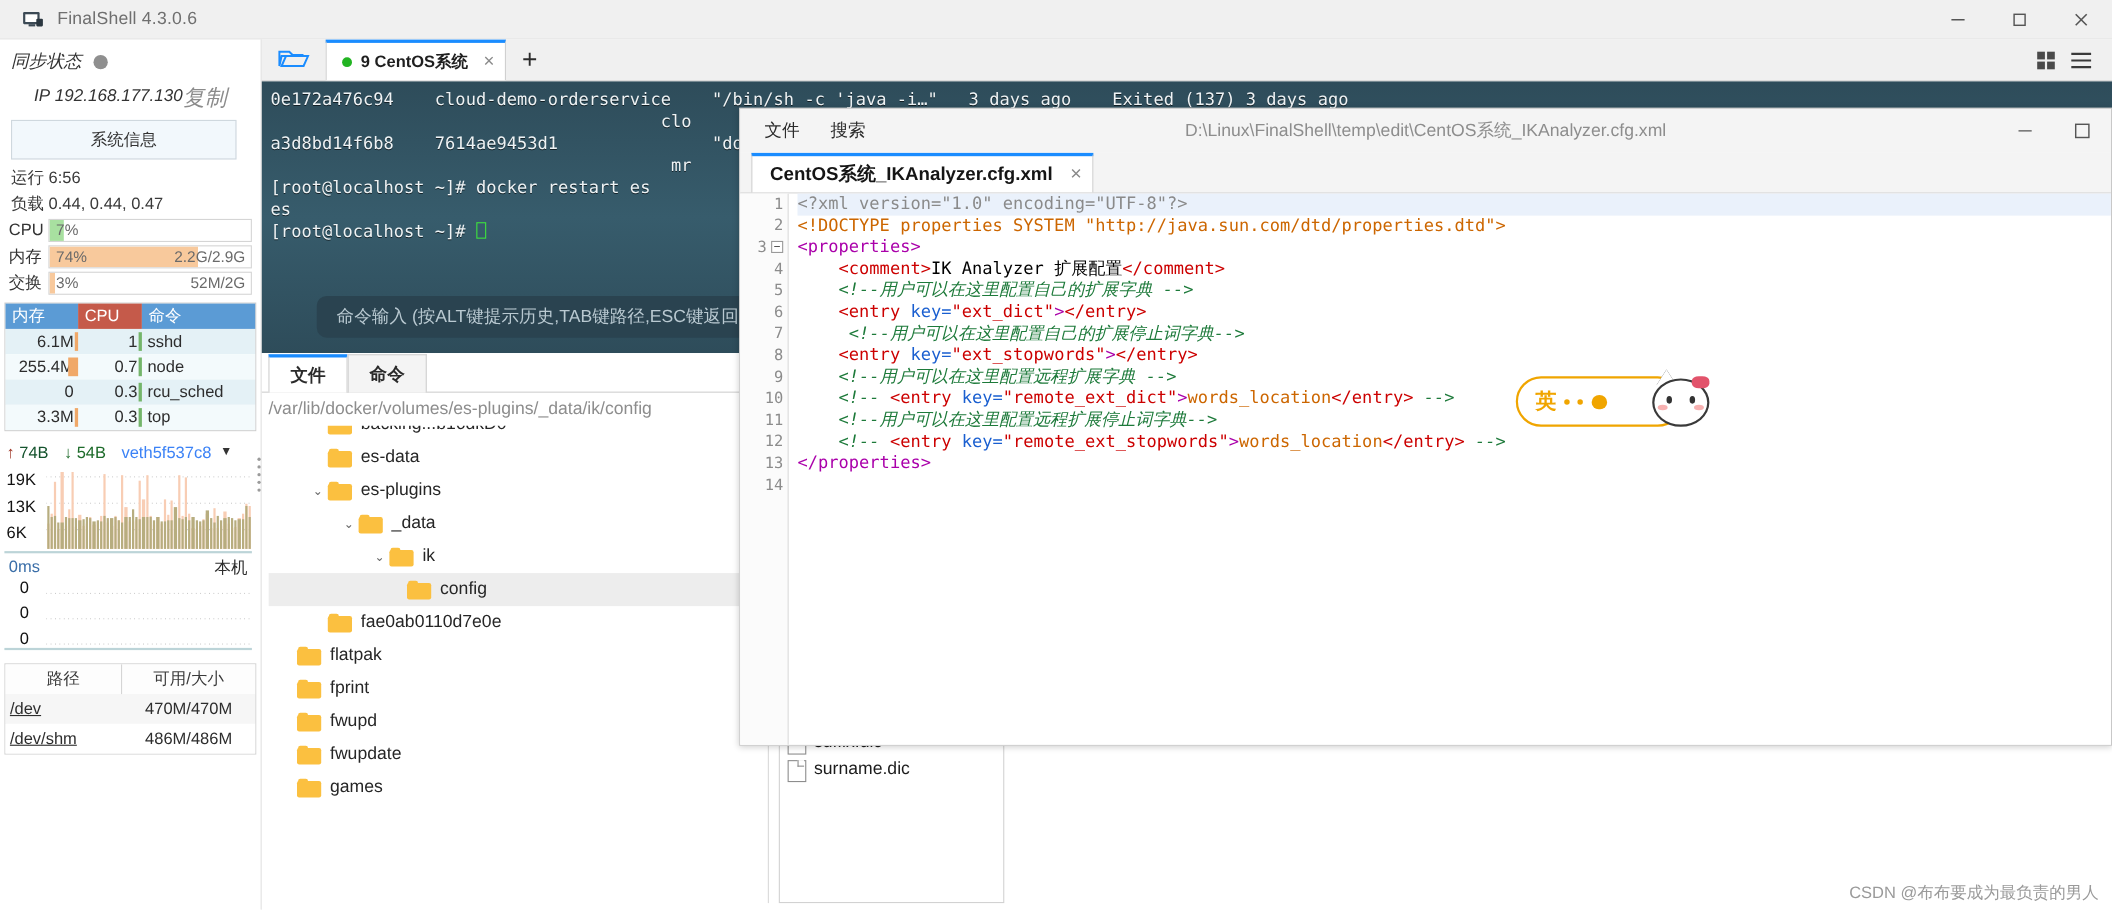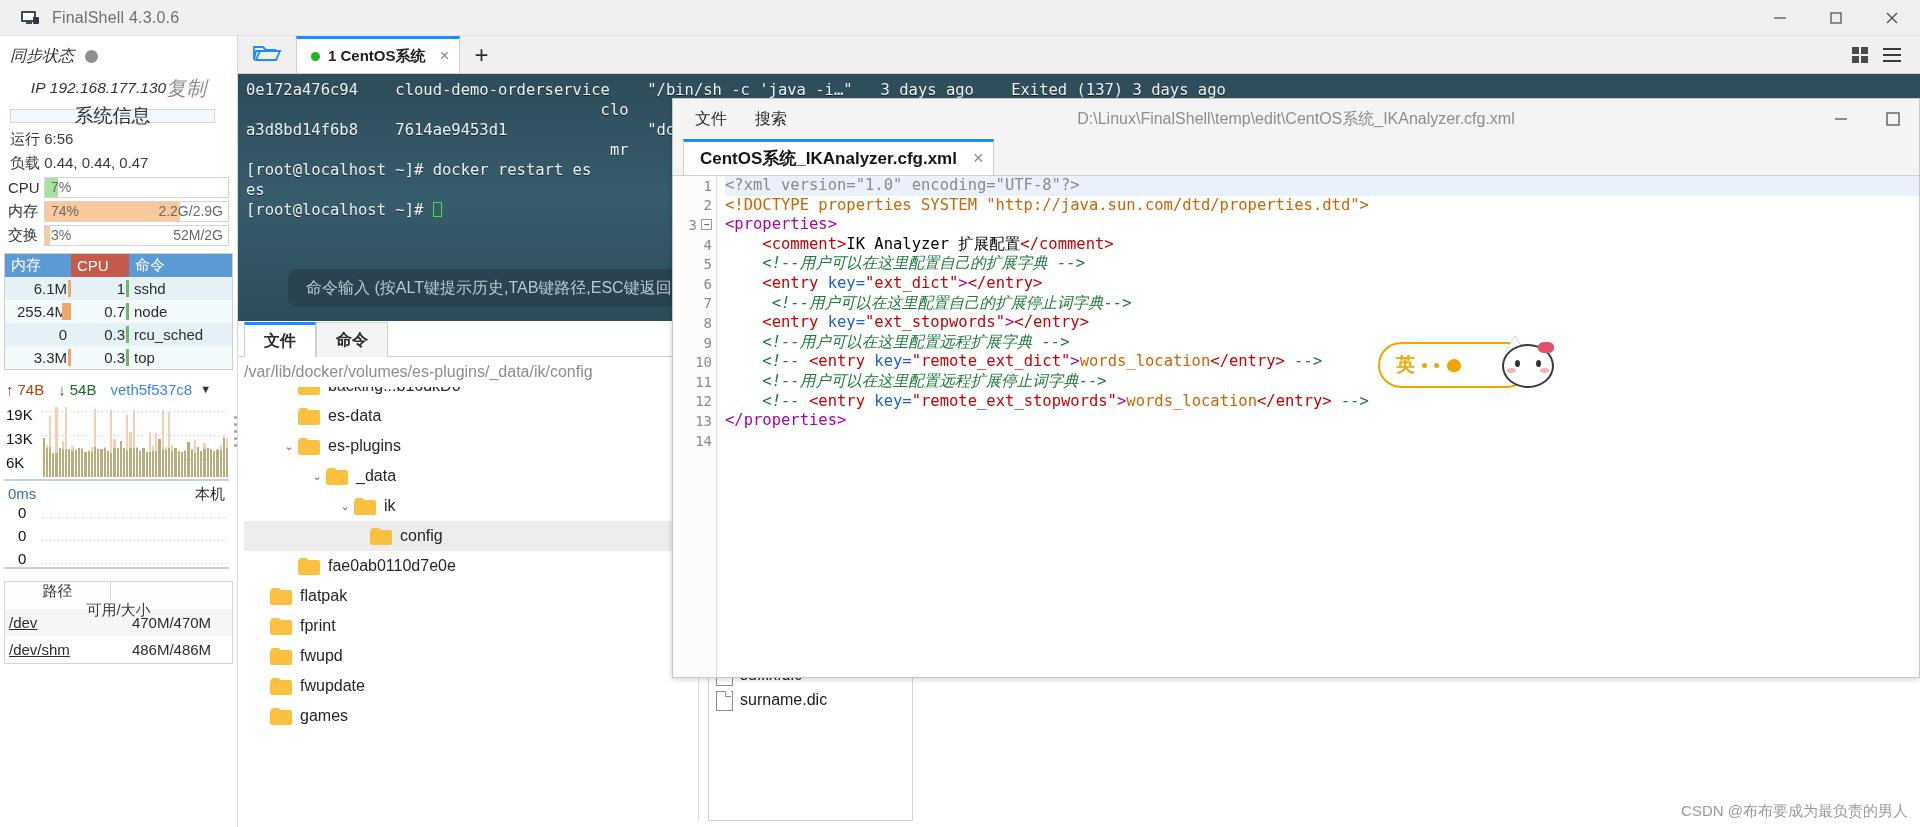--- a/index.html
+++ b/index.html
@@ -52,24 +52,24 @@
   .sb-sync { height:34px; margin-top:3px; }
   .sb-sync .lbl { font-size:16px; color:#333; }
   .sb-dot {
     width:13px; height:13px; border-radius:50%; background:#8f8f8f;
     margin-left:11px;
   }
   .sb-ip { height:30px; justify-content:center; }
   .sb-ip .l { font-size:15.5px; color:#333; }
   .sb-ip .r { font-size:20px; color:#8b8b8b; }
   .sb-btn {
-    margin:6px 22px 4px 10px; height:14px;
+    margin:6px 22px 4px 10px; height:36px;
     border:1px solid #cfd8de; background:#f2f8fc;
     display:flex; align-items:center; justify-content:center;
-    font-size:19px; color:#333;
+    font-size:15px; color:#333;
   }
   .sb-line { height:24px; padding-left:10px; display:flex; align-items:center; font-size:15px;}
   
   .gauge-row {
     display:flex; align-items:center; height:23px; padding-left:4px; margin-top:1px;
   }
   .gauge-lbl { width:40px; font-size:15px; color:#333; padding-left:4px;}
   .gauge {
     position:relative; flex:1; height:21px; margin-right:8px;
     border:1px solid #d5d5d5; background:#fff; overflow:hidden;
@@ -94,21 +94,21 @@
   .ptrow .c1:after { content:""; position:absolute; right:0; top:3px; bottom:3px; width:3px; background:#f0a868;}
   .ptrow .c1.wide:after { width:9px; }
   .ptrow .c1.none:after { width:0; }
   .ptrow .c2 { width:58px; text-align:right; padding-right:4px; display:flex; align-items:center; justify-content:flex-end; position:relative;}
   .ptrow .c2:after { content:""; position:absolute; right:0; top:3px; bottom:3px; width:3px; background:#74b56a;}
   .ptrow .c3 { flex:1; padding-left:5px; display:flex; align-items:center;}
 
   
   .net-head { display:flex; align-items:center; height:24px; padding-left:6px; margin-top:7px; font-size:15px;}
   .net-head .up { color:#a03828; font-weight:bold; margin-right:4px;}
-  .net-head .upv { color:#c2410c; margin-right:14px;}
+  .net-head .upv { color:#14532d; margin-right:14px;}
   .net-head .dn { color:#1d6b2a; font-weight:bold; margin-right:4px;}
   .net-head .dnv { color:#1d6b2a; margin-right:14px;}
   .net-head .iface { color:#3b82f6; }
   .net-head .caret { margin-left:8px; font-size:11px; color:#333;}
 
   .chart {
     position:relative; margin:2px 8px 0 4px; height:78px;
     border-bottom:2px solid #bcd4d8;
   }
   .chart .ylabels { position:absolute; left:2px; top:0; width:34px; }
@@ -126,21 +126,21 @@
   .lat .tl { font-size:15px; color:#3a6ea8; padding-left:4px;}
   .lat .tr { position:absolute; right:4px; top:0; font-size:15px; color:#2d2d2d;}
   .lat .rows { position:relative; margin-top:2px;}
   .lat .rows .r { position:relative; height:23px; }
   .lat .rows .r span { font-size:15px; color:#111; position:absolute; left:14px; top:0;}
   .lat .rows .r em { position:absolute; left:38px; right:0; top:13px; height:1px;
       background-image:linear-gradient(to right,#c7c7c7 1px,transparent 1px);
       background-size:4px 1px; }
 
   .dtable { margin:12px 4px 0 4px; border:1px solid #d5d5d5; }
-  .dthead { display:flex; height:27px; background:#fdfdfd;flex-direction:column; }
+  .dthead { display:flex; height:27px; background:#fdfdfd; }
   .dthead .c1 { width:106px; border-right:1px solid #d5d5d5; display:flex; align-items:center; justify-content:center; font-size:15px;}
   .dthead .c2 { flex:1; display:flex; align-items:center; justify-content:center; font-size:15px;}
   .dtrow { display:flex; height:27px; font-size:15px; color:#2d2d2d; background:#fff;}
   .dtrow:nth-child(odd) { background:#f6f6f6; }
   .dtrow .c1 { width:106px; padding-left:4px; display:flex; align-items:center;text-decoration:underline;}
   .dtrow .c2 { flex:1; display:flex; align-items:center; justify-content:center;}
 
   
   .vhandle { position:absolute; left:234px; top:416px; width:5px; height:30px; }
   .vhandle i { display:block; width:3px; height:3px; border-radius:50%; background:#9b9b9b; margin-bottom:4px;}
@@ -604,21 +604,21 @@
 
     <div id="tabstrip">
       <div class="folder-btn">
         <svg width="30" height="24" viewBox="0 0 30 24">
           <path d="M2 5 h9 l3 3 h9 v1 H4 l-2 9 z" fill="none" stroke="#1a8cff" stroke-width="1.8"></path>
           <path d="M4 18 L8 9 h20 l-4 9 z" fill="none" stroke="#1a8cff" stroke-width="1.8"></path>
         </svg>
       </div>
       <div class="tab">
         <span class="dot"></span>
-        <span>1 CentOS系统</span>
+        <span>9 CentOS系统</span>
         <span class="x">×</span>
       </div>
       <div class="tab-plus">+</div>
       <div class="ts-right">
         <div class="ic">
           <svg width="18" height="18" viewBox="0 0 18 18">
             <rect x="1" y="1" width="7" height="7" fill="#4a4a4a"></rect>
               <rect x="10" y="1" width="7" height="7" fill="#4a4a4a"></rect>
             <rect x="1" y="10" width="7" height="7" fill="#4a4a4a"></rect>
               <rect x="10" y="10" width="7" height="7" fill="#4a4a4a"></rect>

